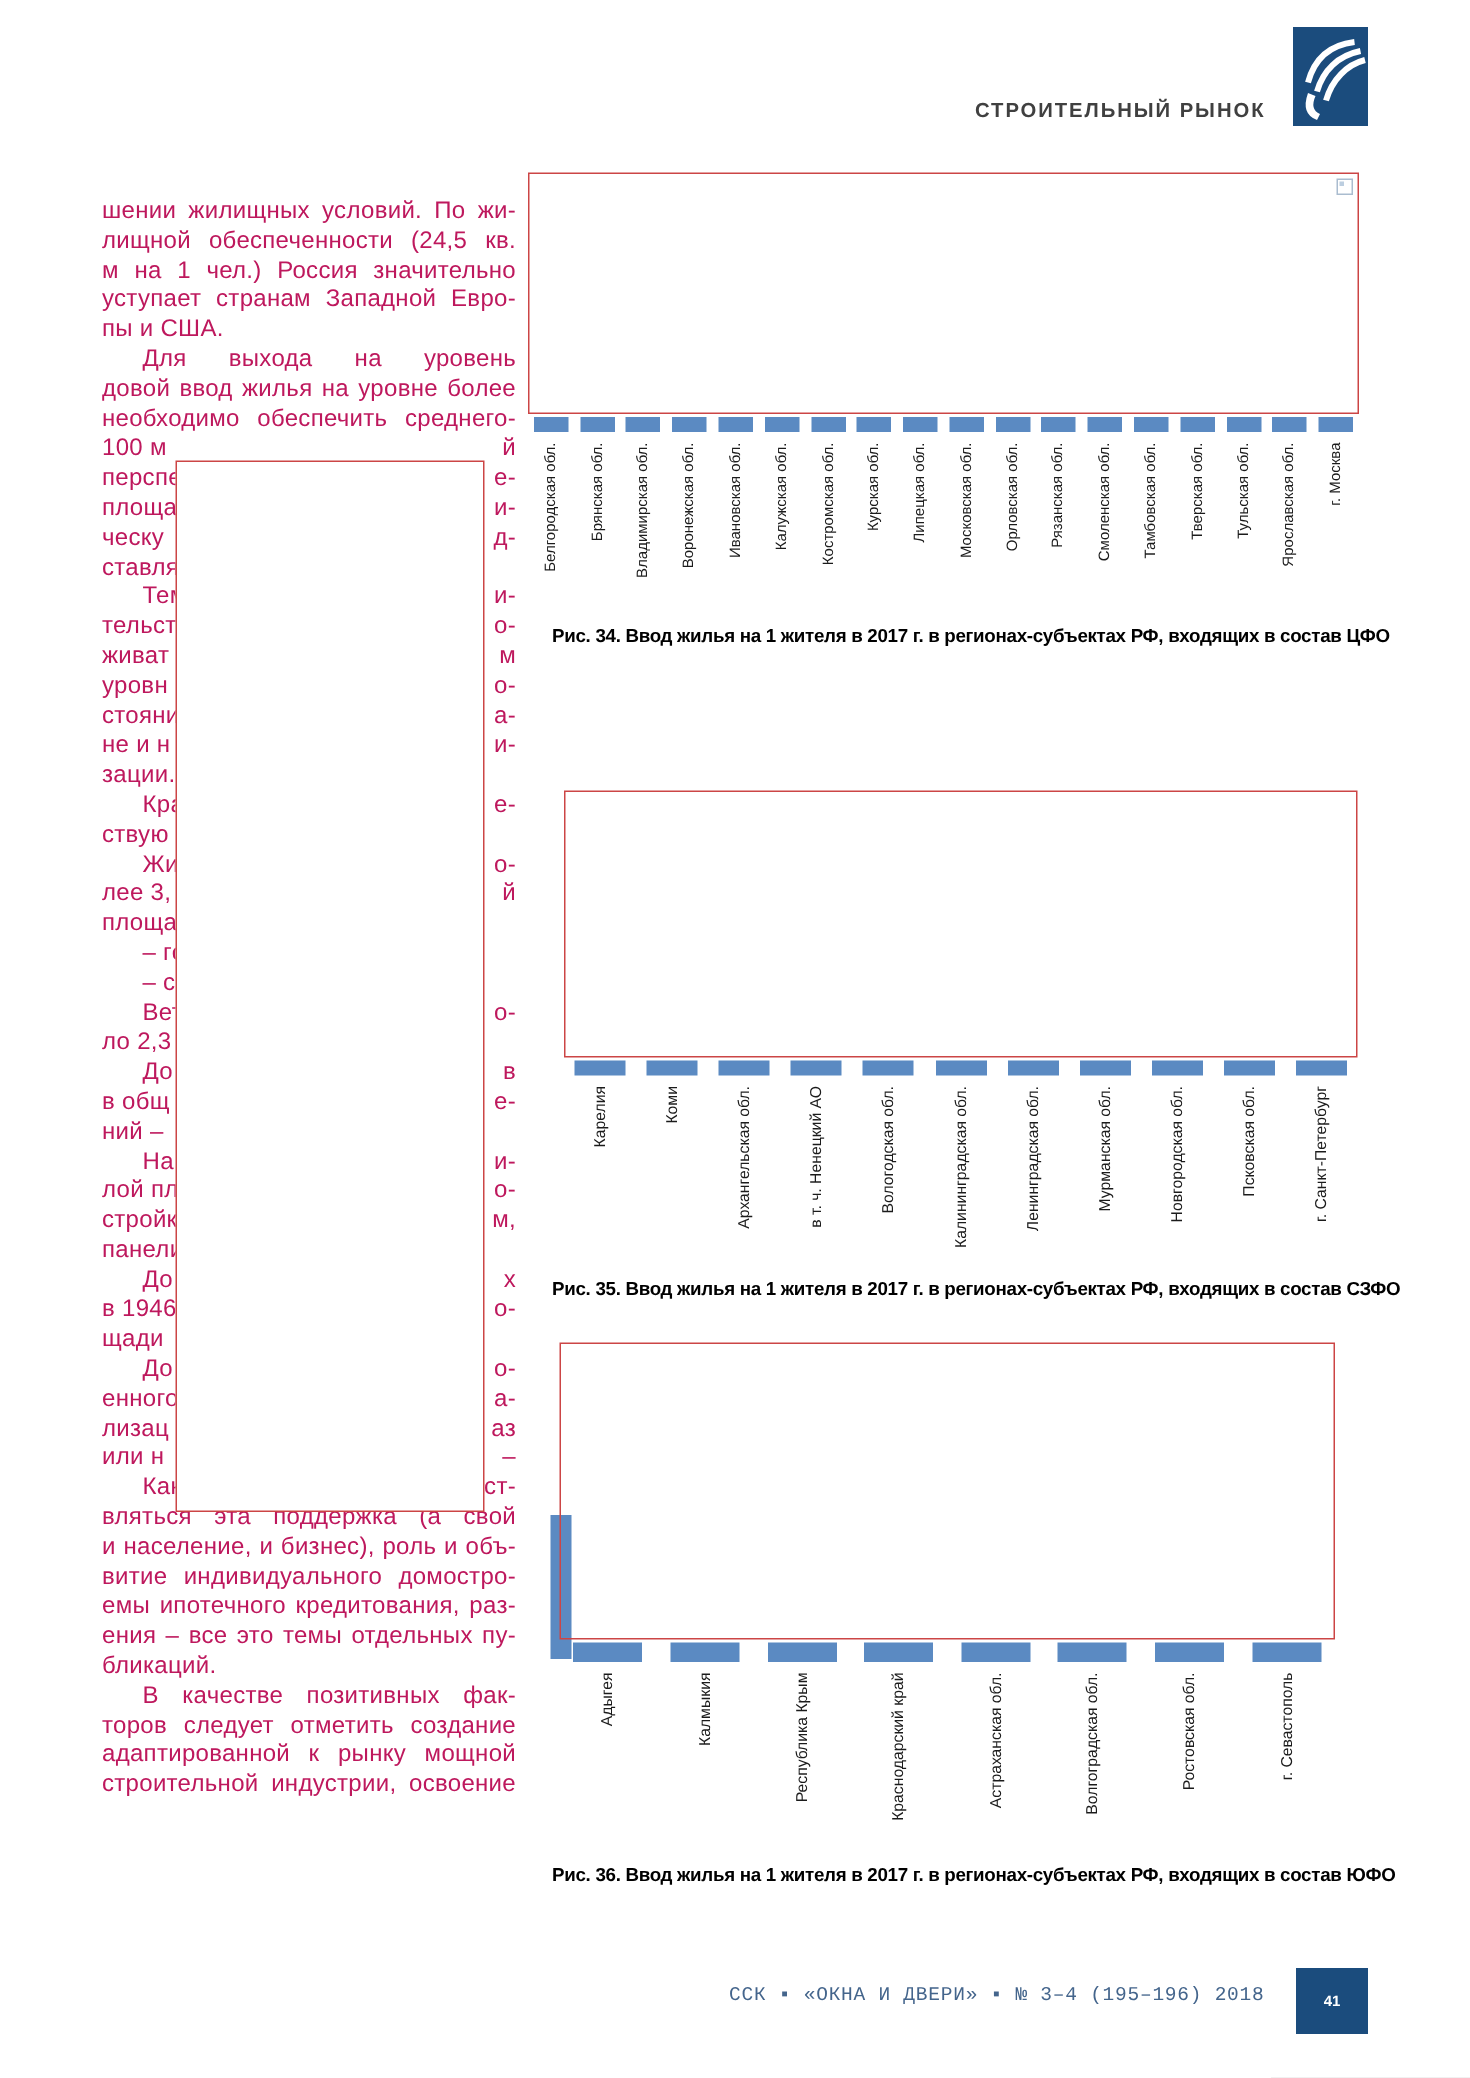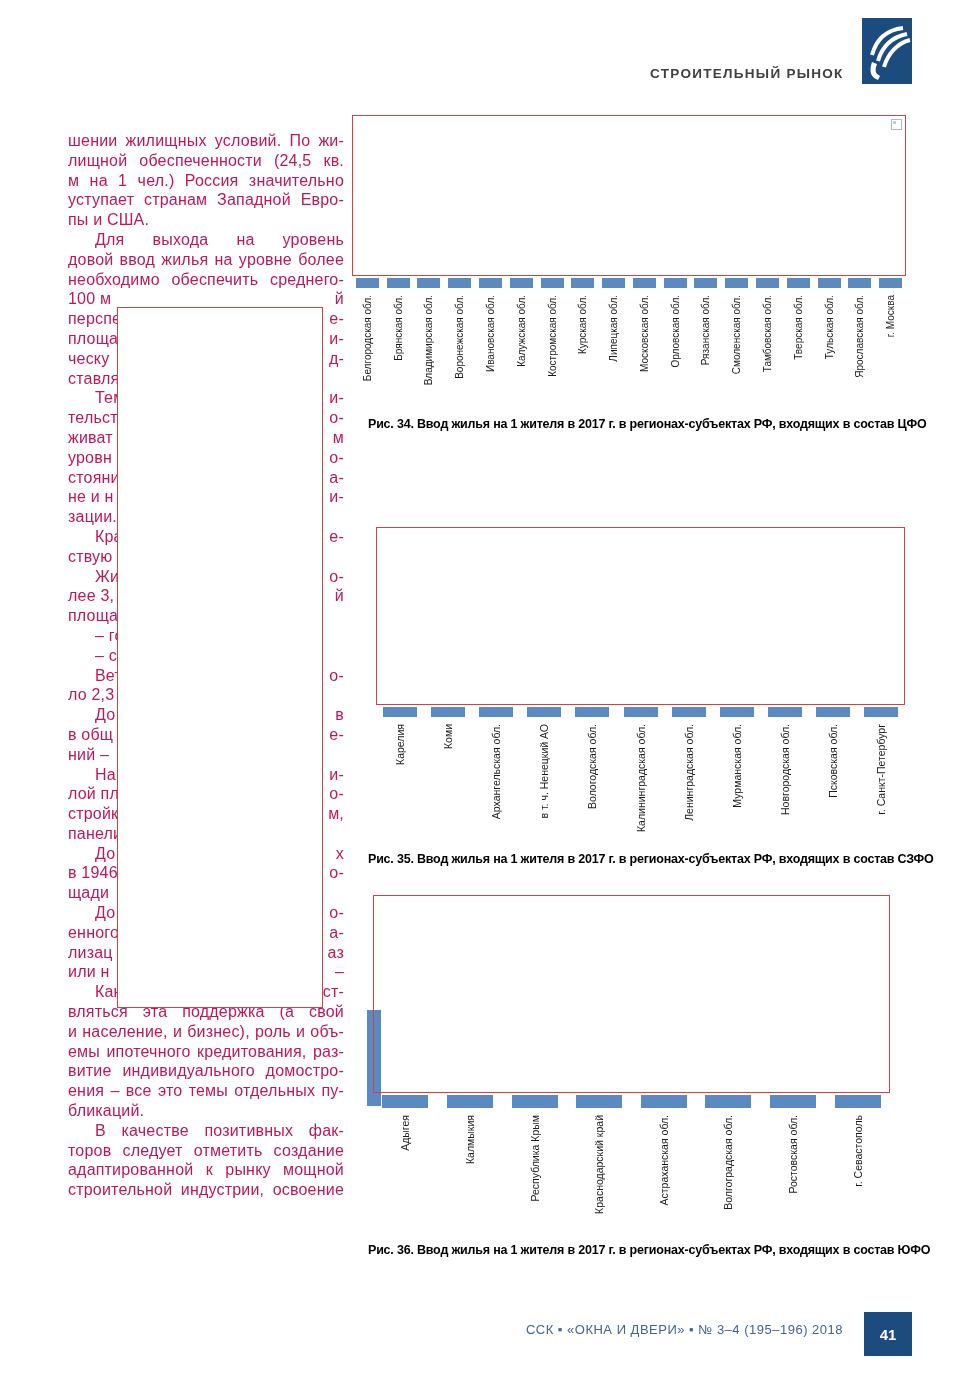--- a/index.html
+++ b/index.html
@@ -40,23 +40,23 @@
   .caption{position:absolute;font-weight:bold;font-size:12.5px;letter-spacing:-0.2px;
            color:#000;white-space:nowrap;text-align:right;}
   .c1 .caption{left:16px;top:302px;}
   .c2 .caption{left:-8px;top:325px;}
   .c3 .caption{left:-5px;top:348px;}
   .tallbar{position:absolute;left:-6px;top:115px;width:14px;height:96px;background:#5b8ac2;z-index:1;}
   .broken-icon{position:absolute;top:3px;right:3px;width:9px;height:9px;border:1px solid #aabccf;}
   .broken-icon::after{content:"";position:absolute;left:1px;top:1px;width:3px;height:3px;background:#bccee0;}
   
   .footer-text{position:absolute;top:1322px;right:137px;font-size:13px;letter-spacing:0.5px;
-               color:#44658c;white-space:nowrap;}
+               color:#44658c;white-space:nowrap;font-family:Liberation Mono, monospace;}
   .page-num{position:absolute;left:864px;top:1312px;width:48px;height:44px;background:#1b4c7d;
-            color:#ffffff;font-weight:bold;font-size:15px;display:flex;align-items:center;justify-content:center;}
+            color:#ffffff;font-weight:bold;font-size:10px;display:flex;align-items:center;justify-content:center;}
 </style>
 </head>
 <body>
 
 <div class="page">
 
   <div class="section-title">СТРОИТЕЛЬНЫЙ РЫНОК</div>
 
   <svg class="logo" viewBox="0 0 50 66" xmlns="http://www.w3.org/2000/svg">
     <rect x="0" y="0" width="50" height="66" fill="#1b4c7d"></rect>
@@ -182,22 +182,22 @@
         <span>лизац</span>
         <span>аз</span>
       </div>
       <div class="bline split">
         <span>или н</span>
         <span>–</span>
       </div>
       <div class="bline ind just"><span>Каким образом будет осущест-</span></div>
       <div class="bline just"><span>вляться эта поддержка (а свой</span></div>
       <div class="bline just"><span>и население, и бизнес), роль и объ-</span></div>
+      <div class="bline just"><span>витие индивидуального домостро-</span></div>
       <div class="bline just"><span>емы ипотечного кредитования, раз-</span></div>
-      <div class="bline just"><span>витие индивидуального домостро-</span></div>
       <div class="bline just"><span>ения – все это темы отдельных пу-</span></div>
       <div class="bline"><span>бликаций.</span></div>
       <div class="bline ind just"><span>В качестве позитивных фак-</span></div>
       <div class="bline just"><span>торов следует отметить создание</span></div>
       <div class="bline just"><span>адаптированной к рынку мощной</span></div>
       <div class="bline just"><span>строительной индустрии, освоение</span></div>
     </div>
 
   <div class="overlay"></div>
 

